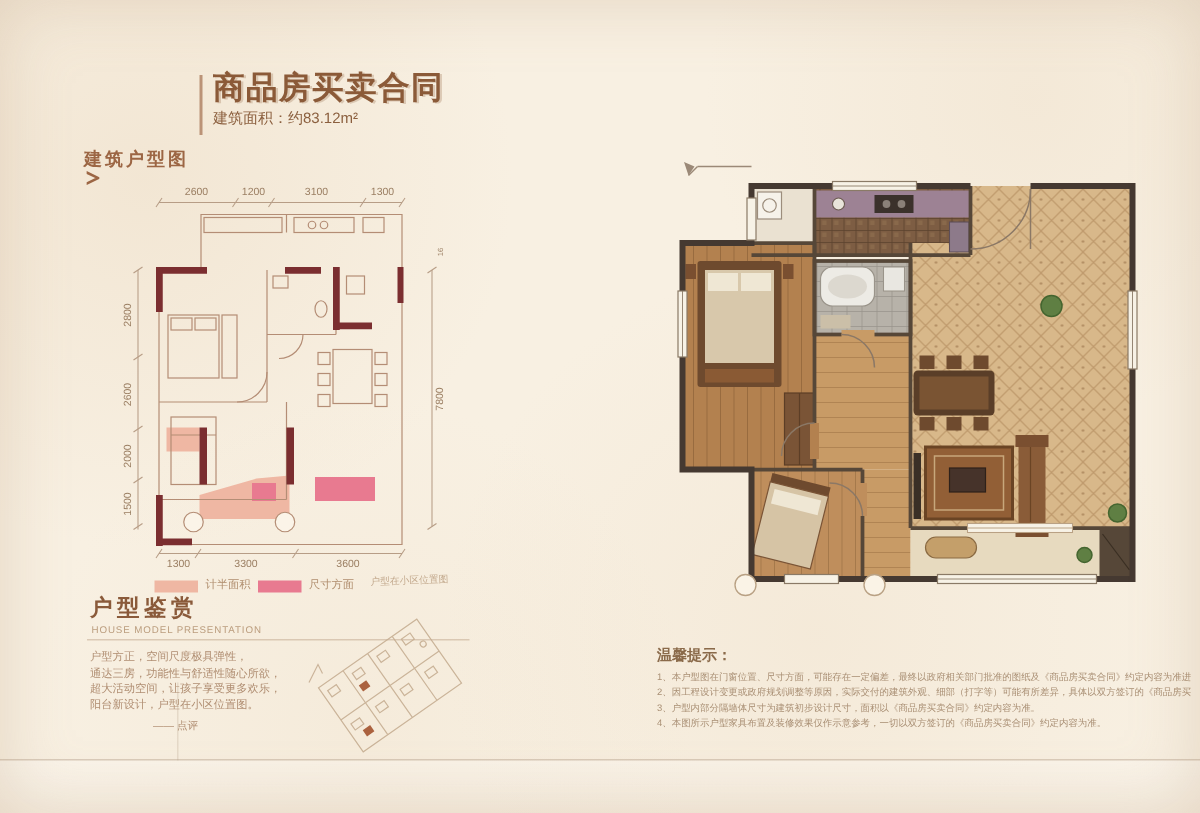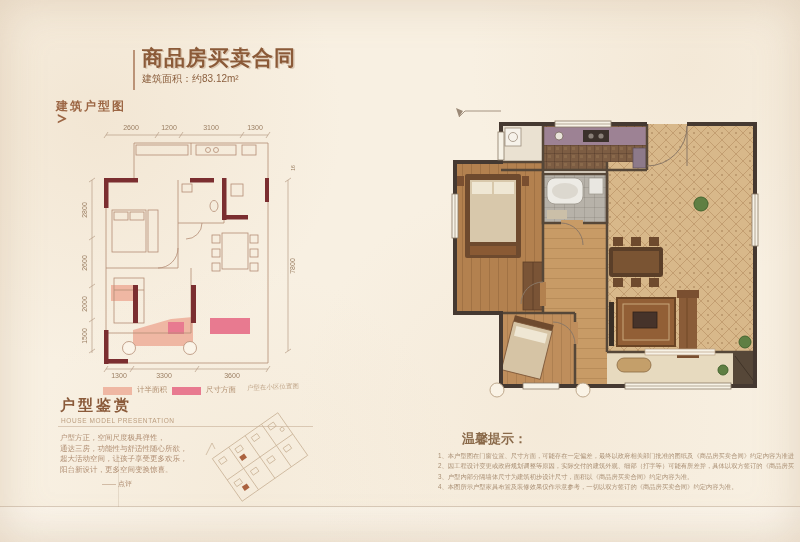--- a/index.html
+++ b/index.html
@@ -42,21 +42,21 @@
   
   .app-title{left:60px;top:396px;font-size:15px;font-weight:bold;color:#8a5a3a;letter-spacing:3px;}
   .app-sub{left:61px;top:417px;font-size:6.5px;color:#bb9d7e;letter-spacing:.6px;}
   .app-rule{left:58px;top:426px;width:255px;height:1px;background:rgba(165,132,100,.35);}
   .app-lines{left:60px;top:433px;width:140px;font-size:7.5px;line-height:10.5px;color:#b08e72;}
   .app-sign{left:102px;top:479px;font-size:7px;color:#b08e72;}
   .crease{left:118px;top:455px;width:1px;height:52px;background:rgba(170,145,120,.22);}
 
   
   .tips{left:438px;top:430px;width:356px;}
-  .tips-title{font-size:13px;font-weight:bold;color:#8a6a4a;margin-bottom:3px;margin-left:24px;}
+  .tips-title{font-size:10px;font-weight:bold;color:#8a6a4a;margin-bottom:3px;}
   .tips-item{font-size:6.3px;line-height:10.4px;color:#a98f74;white-space:nowrap;overflow:hidden;}
 
   
   .bottom-edge{left:0;top:506px;width:800px;height:36px;
     background:linear-gradient(rgba(255,255,255,.28), rgba(255,255,255,.12));
     border-top:1px solid rgba(165,140,115,.38);}
 
   
   .watermark{right:12px;bottom:4px;text-align:left;z-index:5;line-height:1;}
   .wm-brand{font-size:46px;font-weight:900;letter-spacing:3px;
@@ -181,21 +181,21 @@
   <div class="abs legend-label ll-ex">尺寸方面</div>
   <div class="abs loc-caption">户型在小区位置图</div>
 
   <div class="abs app-title">户型鉴赏</div>
   <div class="abs app-sub">HOUSE MODEL PRESENTATION</div>
   <div class="abs app-rule"></div>
   <div class="abs app-lines">
     <div>户型方正，空间尺度极具弹性，</div>
     <div>通达三房，功能性与舒适性随心所欲，</div>
     <div>超大活动空间，让孩子享受更多欢乐，</div>
-    <div>阳台新设计，更多空间变换惊喜。</div>
+    <div>阳台新设计，户型在小区位置图。</div>
   </div>
   <div class="abs app-sign">—— 点评</div>
   <div class="abs crease"></div>
 
   <svg class="abs" style="left:198px;top:403px;" width="135" height="112" viewBox="0 0 135 112">
     <g transform="rotate(-35 62 54)" stroke="#c6ae92" stroke-width="0.8" fill="none" opacity="0.9">
       <rect x="22" y="28" width="80" height="52"></rect>
       <line x1="42" y1="28" x2="42" y2="80"></line>
         <line x1="62" y1="28" x2="62" y2="80"></line>
         <line x1="82" y1="28" x2="82" y2="80"></line>

